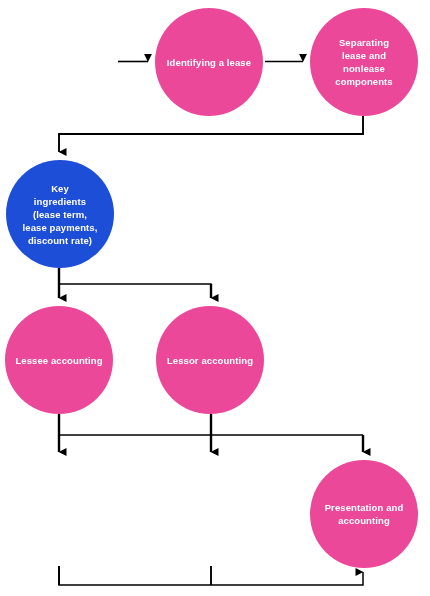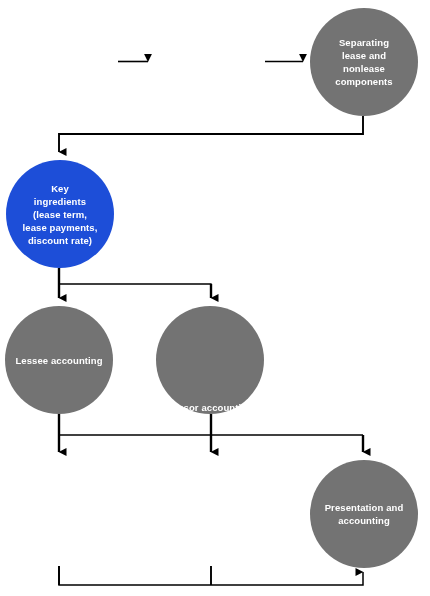--- a/index.html
+++ b/index.html
@@ -36,21 +36,21 @@
   }
   .node-label {
     color: #ffffff;
     font-weight: bold;
     line-height: 13px;
     font-size: 9.5px;
     letter-spacing: 0.1px;
     white-space: pre-line;
     padding: 0 4px;
   }
-  .node.gray { background: #737373; }
+  .node.gray { background: #ec4899; }
   .node.teal { background: #1d4ed8; }
 </style>
 </head>
 <body>
 
 <div id="diagram-root">
 
   <svg id="flow-svg" viewBox="0 0 430 596" xmlns="http://www.w3.org/2000/svg">
     <defs>
       <marker id="arrowDown" markerWidth="9" markerHeight="9" refX="4.5" refY="8" orient="auto" markerUnits="userSpaceOnUse">
@@ -93,41 +93,44 @@
     </g>
 
     <g>
       <path d="M59,566 L59,585 L363,585 L363,572" stroke="#000000" stroke-width="1.5" fill="none" marker-end="url(#arrowUp)"></path>
       <path d="M211,566 L211,585" stroke="#000000" stroke-width="1.9" fill="none"></path>
       <path d="M59,566 L59,585" stroke="#000000" stroke-width="1.9" fill="none"></path>
     </g>
   </svg>
 
 
+  <div class="node gray" style="left:155px; top:8px; width:108px; height:108px;">
+    <span class="node-label">Identifying a lease</span>
+  </div>
 
   <div class="node gray" style="left:310px; top:8px; width:108px; height:108px;">
     <span class="node-label">Separating
 lease and
 nonlease
 components</span>
   </div>
 
   <div class="node teal" style="left:6px; top:160px; width:108px; height:108px;">
     <span class="node-label">Key
 ingredients
 (lease term,
 lease payments,
 discount rate)</span>
   </div>
 
   <div class="node gray" style="left:5px; top:306px; width:108px; height:108px;">
     <span class="node-label">Lessee accounting</span>
   </div>
 
-  <div class="node gray" style="left:156px; top:306px; width:108px; height:108px;align-items:flex-end;">
+  <div class="node gray" style="left:156px; top:306px; width:108px; height:108px;">
     <span class="node-label">Lessor accounting</span>
   </div>
 
 
 
   <div class="node gray" style="left:310px; top:460px; width:108px; height:108px;">
     <span class="node-label">Presentation and
 accounting</span>
   </div>
 

